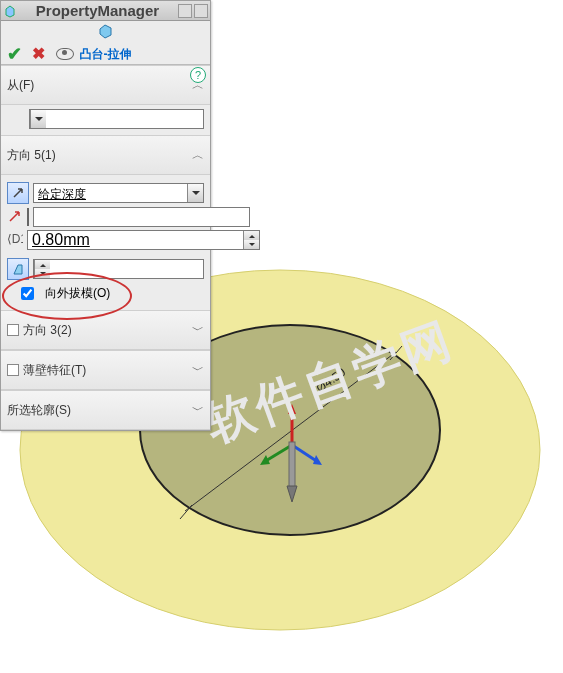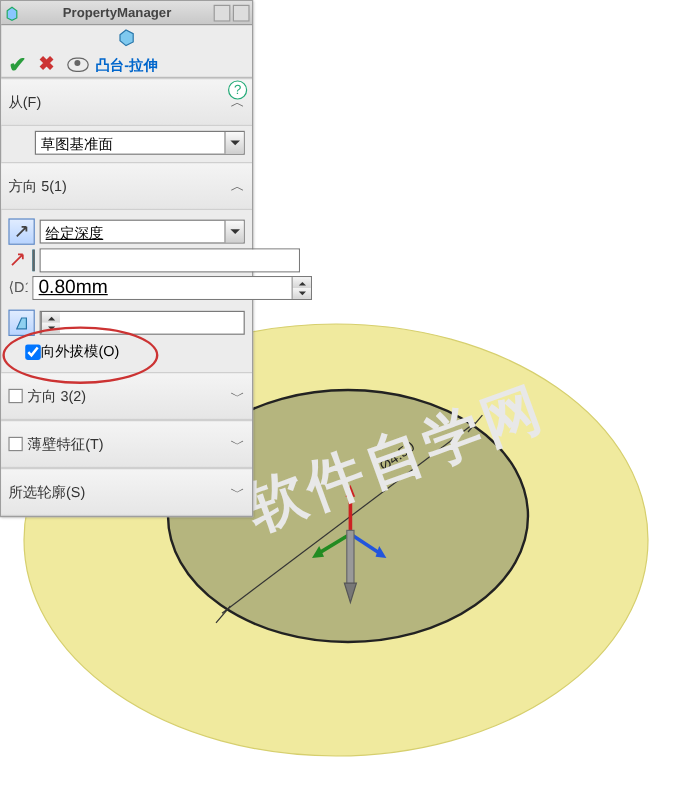--- a/index.html
+++ b/index.html
@@ -2,21 +2,21 @@
 <html><head>
 <meta charset="utf-8">
 <style>
   * { box-sizing: border-box; margin: 0; padding: 0; font-family: "Microsoft YaHei", Arial, sans-serif; font-size: 12px; }
   body { width: 563px; height: 673px; background: #fff; position: relative; overflow: hidden; }
   .viewport { position: absolute; inset: 0; background: #fff; }
   .watermark { position:absolute; left:200px; top:350px; color:#e8e8e8; font-size:48px; transform:rotate(-20deg); font-weight:bold; pointer-events:none; letter-spacing:4px;}
   .panel { position: absolute; left: 0; top: 0; width: 211px; background: #ececec; border: 1px solid #9e9e9e; box-shadow: 1px 1px 2px rgba(0,0,0,.2); }
   .pm-header { display:flex; align-items:center; height:20px; background: linear-gradient(#e0e0e0,#c8c8c8); border-bottom:1px solid #999; padding:0 2px; gap:2px;}
   .pm-header .cube { width:14px; height:14px; }
-  .pm-header .title { flex:1; text-align:center; font-weight:bold; color:#444; font-size:11px;}
+  .pm-header .title { flex:1; text-align:center; font-weight:bold; color:#444; font-size:15px;}
   .pm-header .pin, .pm-header .pin2 { width:14px; height:14px; border:1px solid #999; background:#ddd; display:inline-block;}
   .feature-row { display:flex; align-items:center; height:22px; padding:0 4px; gap:4px;flex-direction:column; }
   .feature-row .ftitle { color:#0066cc; font-weight:bold; }
   .feature-row .help { margin-left:auto; width:16px; height:16px; border:1px solid #2a7; border-radius:50%; color:#2a7; text-align:center; line-height:14px; font-size:11px; background:#fff;}
   .confirm-row { display:flex; align-items:center; height:22px; padding:0 6px; gap:10px; border-bottom:1px solid #bbb;}
   .check-green { color:#2a9d3d; font-size:18px; font-weight:bold; line-height:1;}
   .x-red { color:#cc3333; font-size:16px; font-weight:bold; line-height:1;}
   .eye { width:18px; height:12px; border:1.5px solid #666; border-radius:50%/60%; position:relative;}
   .eye::after{content:"";position:absolute;left:5px;top:1px;width:5px;height:5px;border-radius:50%;background:#666;}
   .section-head { display:flex; align-items:center; height:40px; padding:0 6px; background: linear-gradient(#f4f4f4,#e6e6e6); border-top:1px solid #cfcfcf; border-bottom:1px solid #cfcfcf;}
@@ -32,21 +32,21 @@
   .icon-btn.sel { background: linear-gradient(#e0ecff,#b8d4ff); border-color:#5a88c8; }
   .spin { display:flex; height:20px; border:1px solid #7a7a7a; background:#fff; flex:1;}
   .spin input { flex:1; border:none; padding:2px 4px; font-size:16px; outline:none; background:#fff;}
   .spin .spinbtns { width:16px; display:flex; flex-direction:column; border-left:1px solid #888;}
   .spin .sb { flex:1; background:linear-gradient(#f5f5f5,#d5d5d5); display:flex; align-items:center; justify-content:center;}
   .spin .sb::after{content:"";border:3px solid transparent;}
   .spin .sb.up::after{border-bottom-color:#333; margin-bottom:2px;}
   .spin .sb.dn::after{border-top-color:#333; margin-top:2px;}
   .color-chip { width:22px; height:18px; background:#09c; border:1px solid #666;}
   .side-icon { width:20px; text-align:center;}
-  .chk { display:flex; align-items:center; gap:0; padding:2px 0 2px 14px;}
+  .chk { display:flex; align-items:center; gap:11px; padding:2px 0 2px 14px;}
   .chk input { width:13px; height:13px;}
   .mini-chk { width:12px; height:12px; border:1px solid #888; background:#fff; display:inline-block;}
   .annotation-circle { position:absolute; border:2px solid #c33; border-radius:50%; pointer-events:none;}
   .ml-22 { margin-left:22px; }
 </style>
 </head>
 <body>
 
 <div class="viewport">
   <svg width="563" height="673">
@@ -96,21 +96,20 @@
     <span class="x-red">✖</span>
     <span class="eye"></span>
   </div>
 
   <div class="section-head">
     <span class="lbl">从(F)</span>
     <span class="chev">︿</span>
   </div>
   <div class="section-body">
     <div class="dropdown ml-22">
-      <span class="dd-text">草图基准面</span>
       <span class="dd-btn"></span>
     </div>
   </div>
 
   <div class="section-head">
     <span class="lbl">方向 5(1)</span>
     <span class="chev">︿</span>
   </div>
   <div class="section-body">
     <div class="row">

